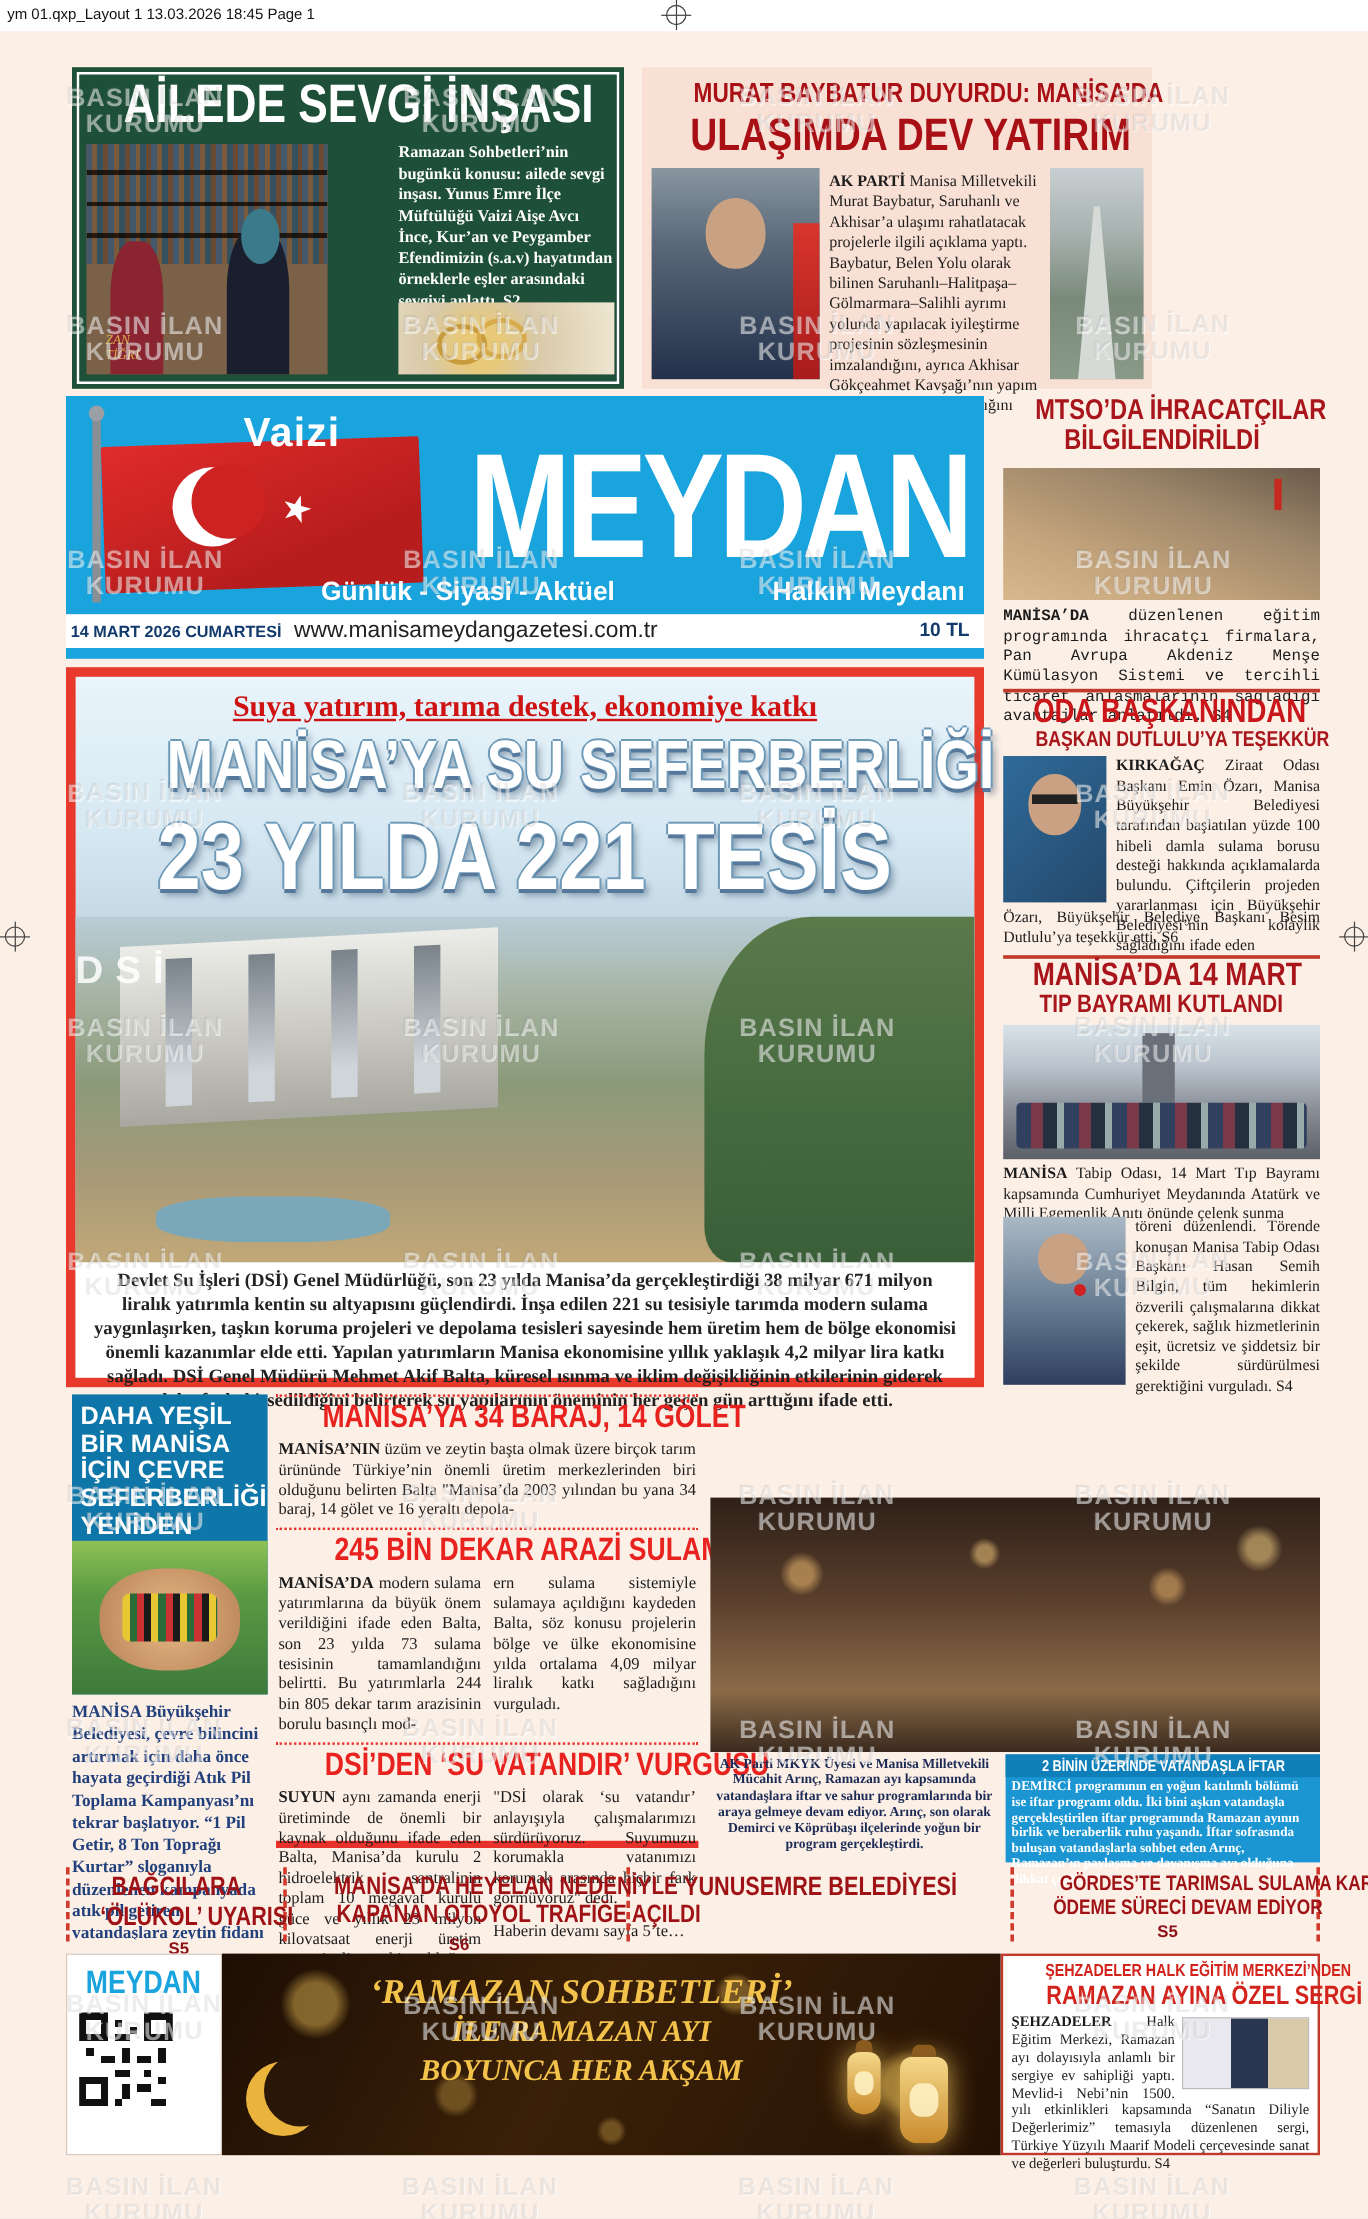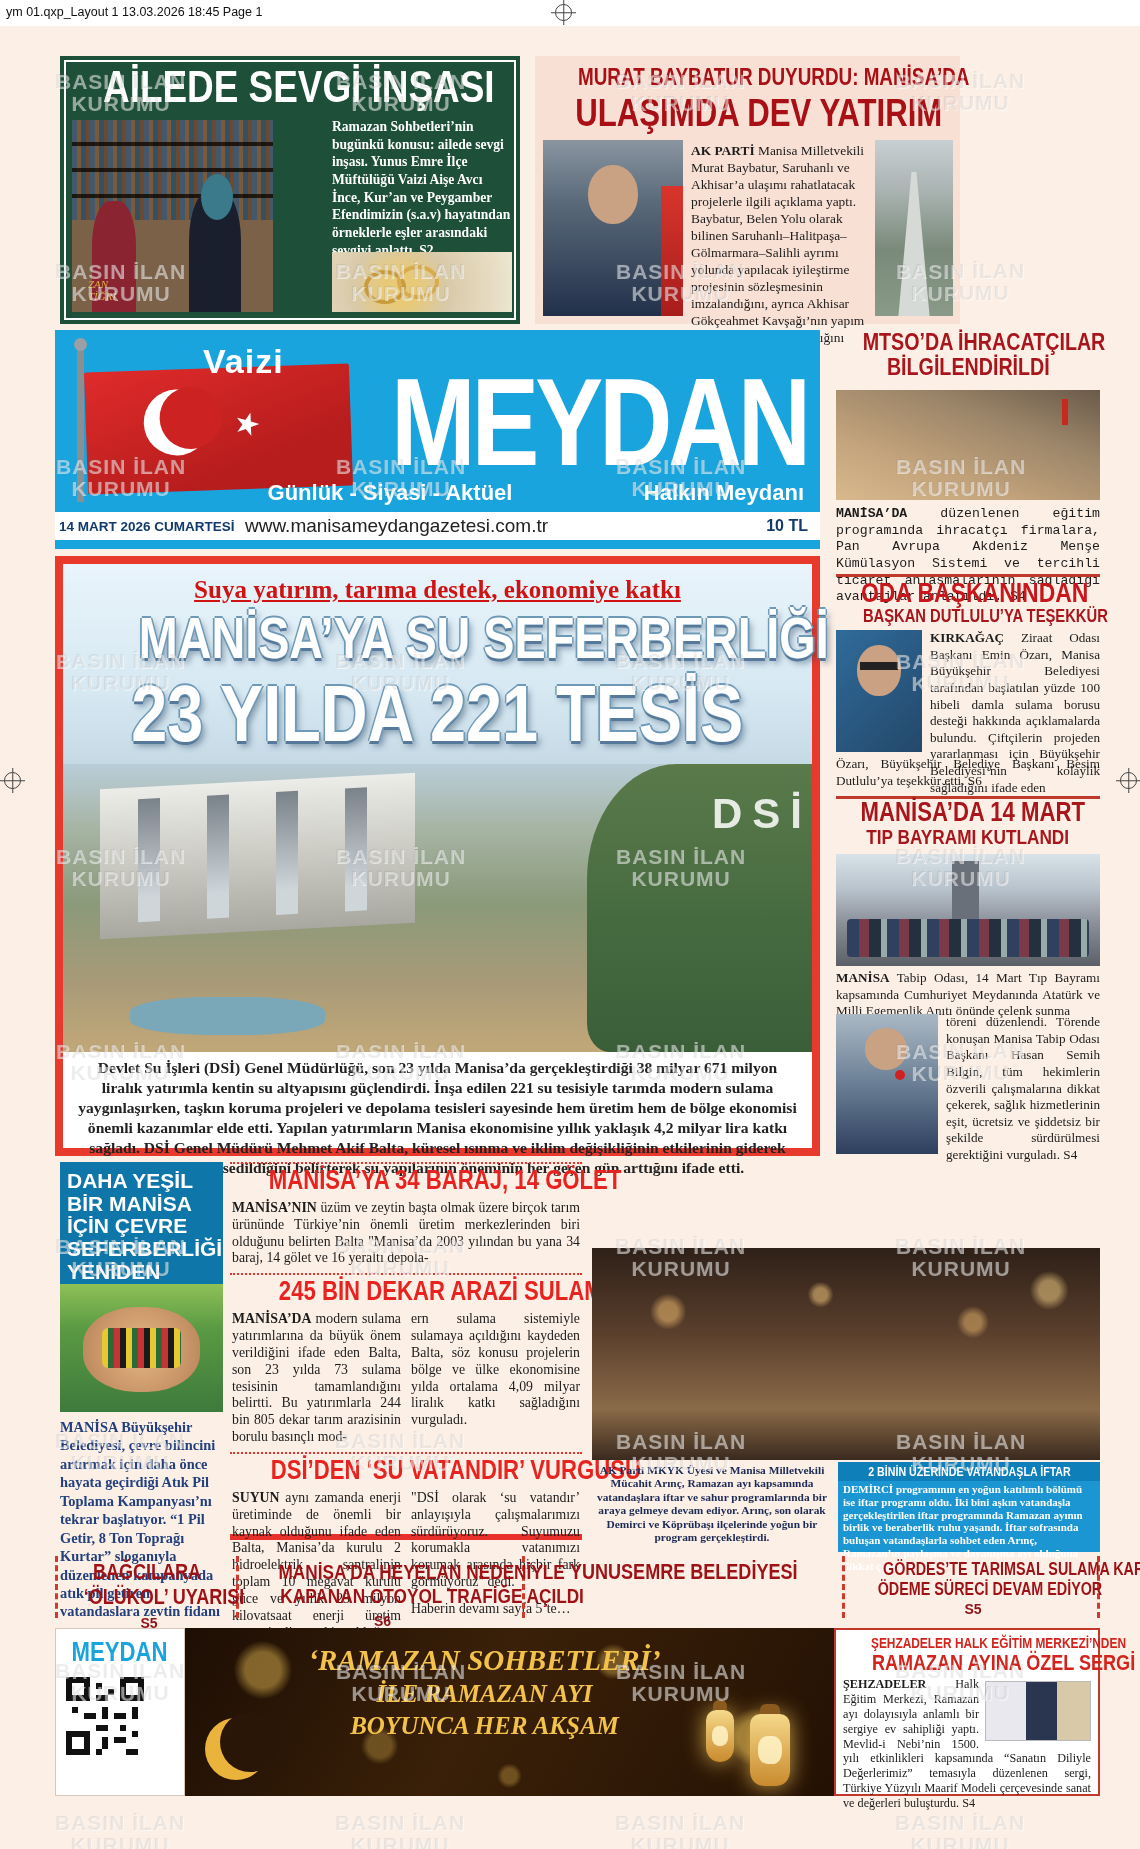--- a/index.html
+++ b/index.html
@@ -76,22 +76,22 @@
   #main-h1{top:46px;font-size:57px;}
   #main-h2{top:110px;font-size:79px;}
   #dam-photo{position:absolute;left:0;right:0;top:200px;height:288px;
      background:linear-gradient(180deg,#b9cdd8 0%,#a7b5a5 22%,#8a9a7a 48%,#a89a78 76%,#c2a878 100%);}
   #dam-photo .wall{position:absolute;left:5%;top:6%;width:42%;height:52%;
      background:linear-gradient(180deg,#ecece8 0%,#c8c8c0 55%,#a8a8a0 100%);transform:skewY(-3deg);}
   #dam-photo .wall i{position:absolute;top:8%;bottom:10%;width:7%;background:linear-gradient(180deg,#7a828a,#cfd6da 80%);}
   #dam-photo .trees{position:absolute;right:0;top:0;width:30%;height:100%;
      background:linear-gradient(180deg,#5a7a4a 0%,#466a40 55%,#3a5e38 100%);border-radius:40% 0 0 10%;}
   #dam-photo .water{position:absolute;left:9%;bottom:6%;width:26%;height:13%;background:#7aa8b8;border-radius:40%;}
-  #dsi-label{position:absolute;left:0;right:0;top:26px;text-align:right;color:rgba(255,255,255,.85);
-     font-weight:bold;font-size:42px;letter-spacing:10px;}
+  #dsi-label{position:absolute;left:0;right:0;top:26px;text-align:left;color:rgba(255,255,255,.85);
+     font-weight:bold;font-size:32px;letter-spacing:10px;}
   #main-body{position:absolute;left:0;right:0;bottom:0;height:96px;background:#ffffff;padding:6px 14px;box-sizing:border-box;
      text-align:center;font-family:"Liberation Serif",serif;font-weight:bold;font-size:15.6px;line-height:1.28;color:#222;}
   
   #campaign-box{position:absolute;left:60px;top:1162px;width:163px;height:250px;background:#0e76a8;}
   #campaign-head{padding:8px 7px 0 7px;color:#fff;font-weight:900;font-size:21px;line-height:1.08;}
   #campaign-photo{position:absolute;left:0;right:0;bottom:0;height:128px;
      background:linear-gradient(180deg,#8ec157 0%,#5a9a43 35%,#3e7a3c 100%);}
   #campaign-photo .hands{position:absolute;left:14%;top:18%;width:72%;height:66%;background:radial-gradient(circle,#d9a877 30%,#b9865a 90%);border-radius:45%;}
   #campaign-photo .cells{position:absolute;left:26%;top:34%;width:48%;height:32%;
      background:repeating-linear-gradient(90deg,#e8c832 0 6px,#2a6b38 6px 12px,#c83232 12px 18px,#1a1a1a 18px 24px);border-radius:6px;}

